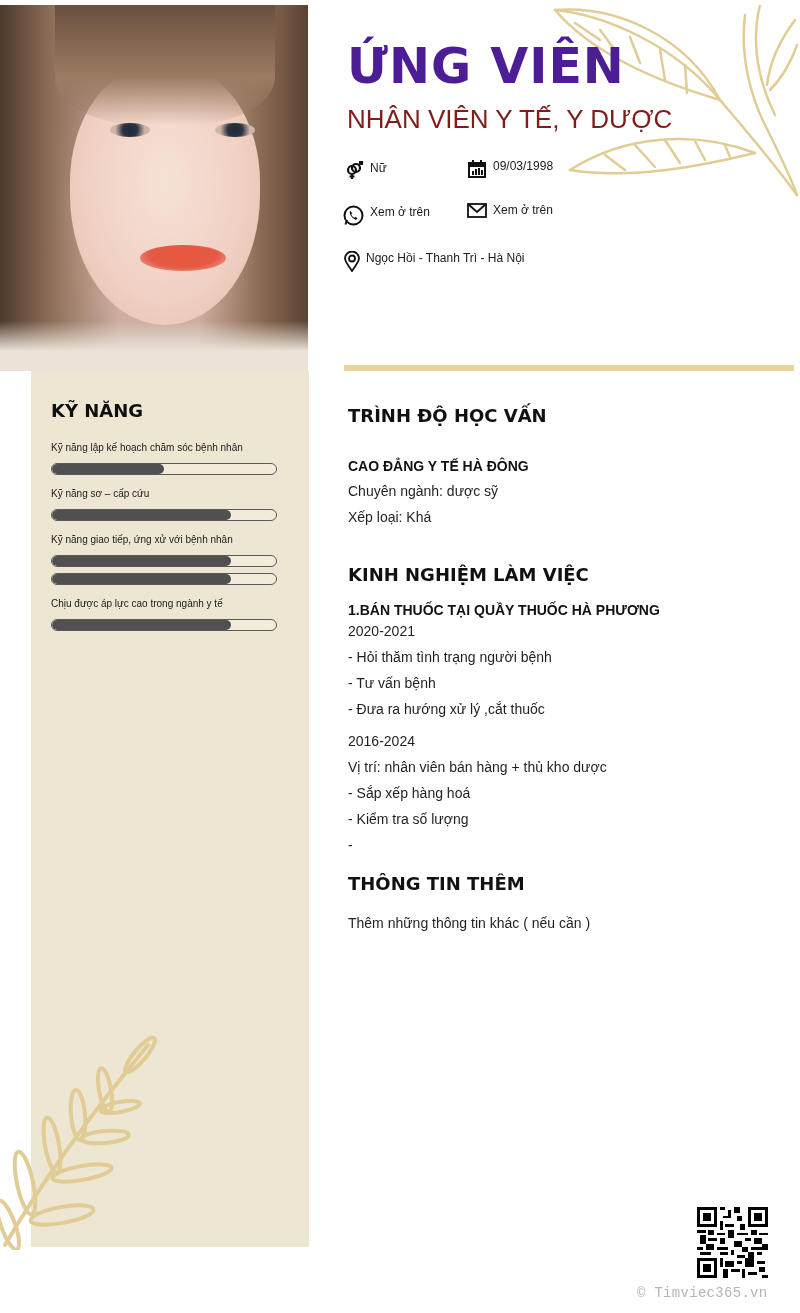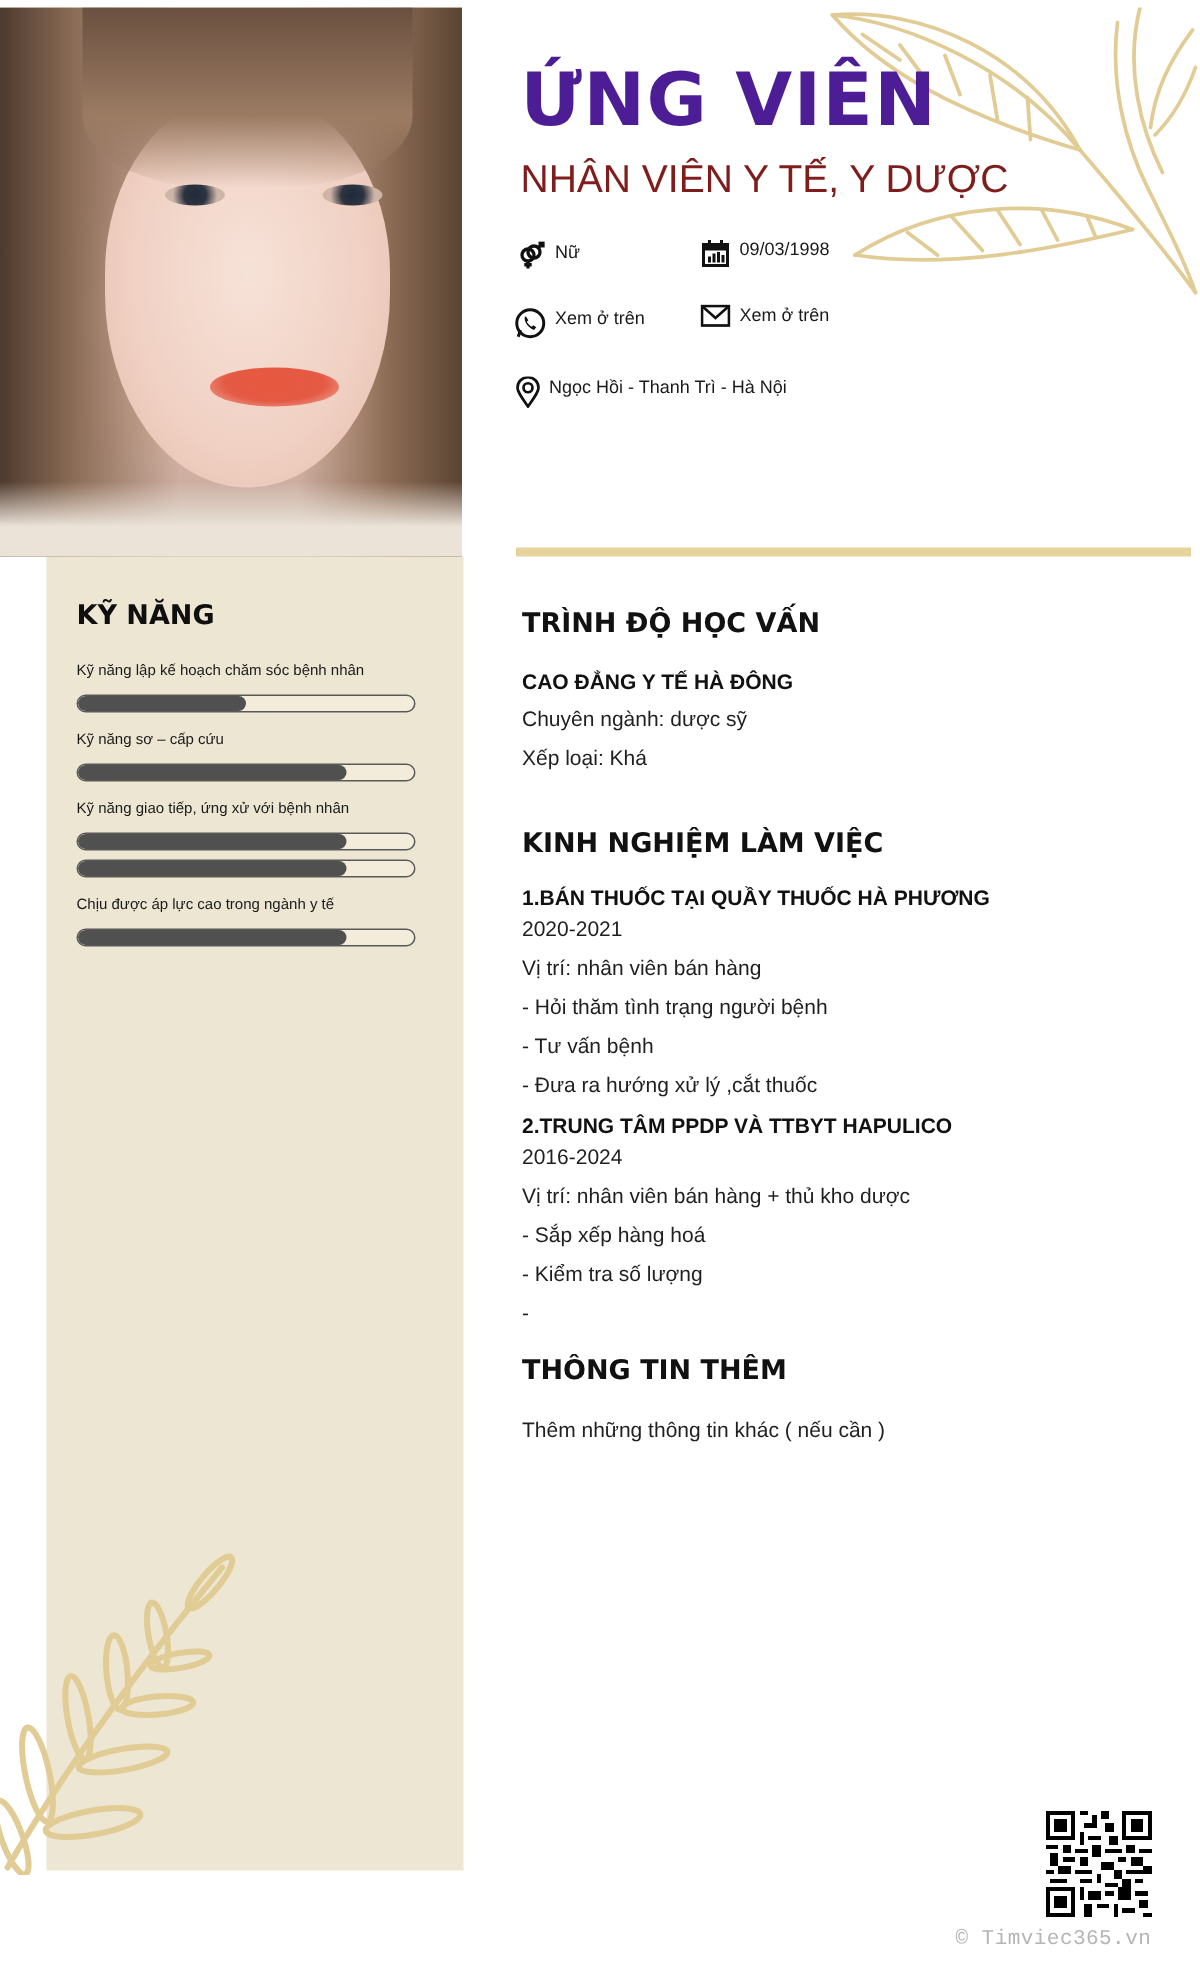--- a/index.html
+++ b/index.html
@@ -174,37 +174,35 @@
   <div class="skill">
     <div class="skill-label">Chịu được áp lực cao trong ngành y tế</div>
     <div class="skill-bar">
         <div class="skill-fill" style="width:80%"></div>
       </div>
   </div>
 </div>
 
 <div class="main">
   <div class="section-title">TRÌNH ĐỘ HỌC VẤN</div>
-  <div class="org" style="margin-top:20px;">CAO ĐẲNG Y TẾ HÀ ĐÔNG</div>
+  <div class="org" style="margin-top:32px;">CAO ĐẲNG Y TẾ HÀ ĐÔNG</div>
   <div class="line" style="margin-top:4px;">Chuyên ngành: dược sỹ</div>
   <div class="line">Xếp loại: Khá</div>
 
   <div class="section-title" style="margin-top:34px;">KINH NGHIỆM LÀM VIỆC</div>
 
   <div style="margin-top:17px;">
     <div class="org">1.BÁN THUỐC TẠI QUẦY THUỐC HÀ PHƯƠNG</div>
     <div class="line">2020-2021</div>
-    <div class="line">Vị trí: nhân viên bán hàng</div>
     <div class="line">- Hỏi thăm tình trạng người bệnh</div>
     <div class="line">- Tư vấn bệnh</div>
     <div class="line">- Đưa ra hướng xử lý ,cắt thuốc</div>
   </div>
 
   <div style="margin-top:6px;">
-    <div class="org">2.TRUNG TÂM PPDP VÀ TTBYT HAPULICO</div>
     <div class="line">2016-2024</div>
     <div class="line">Vị trí: nhân viên bán hàng + thủ kho dược</div>
     <div class="line">- Sắp xếp hàng hoá</div>
     <div class="line">- Kiểm tra số lượng</div>
     <div class="line">-</div>
   </div>
 
   <div class="section-title" style="margin-top:15px;">THÔNG TIN THÊM</div>
   <div class="line" style="margin-top:16px;">Thêm những thông tin khác ( nếu cần )</div>
 </div>

